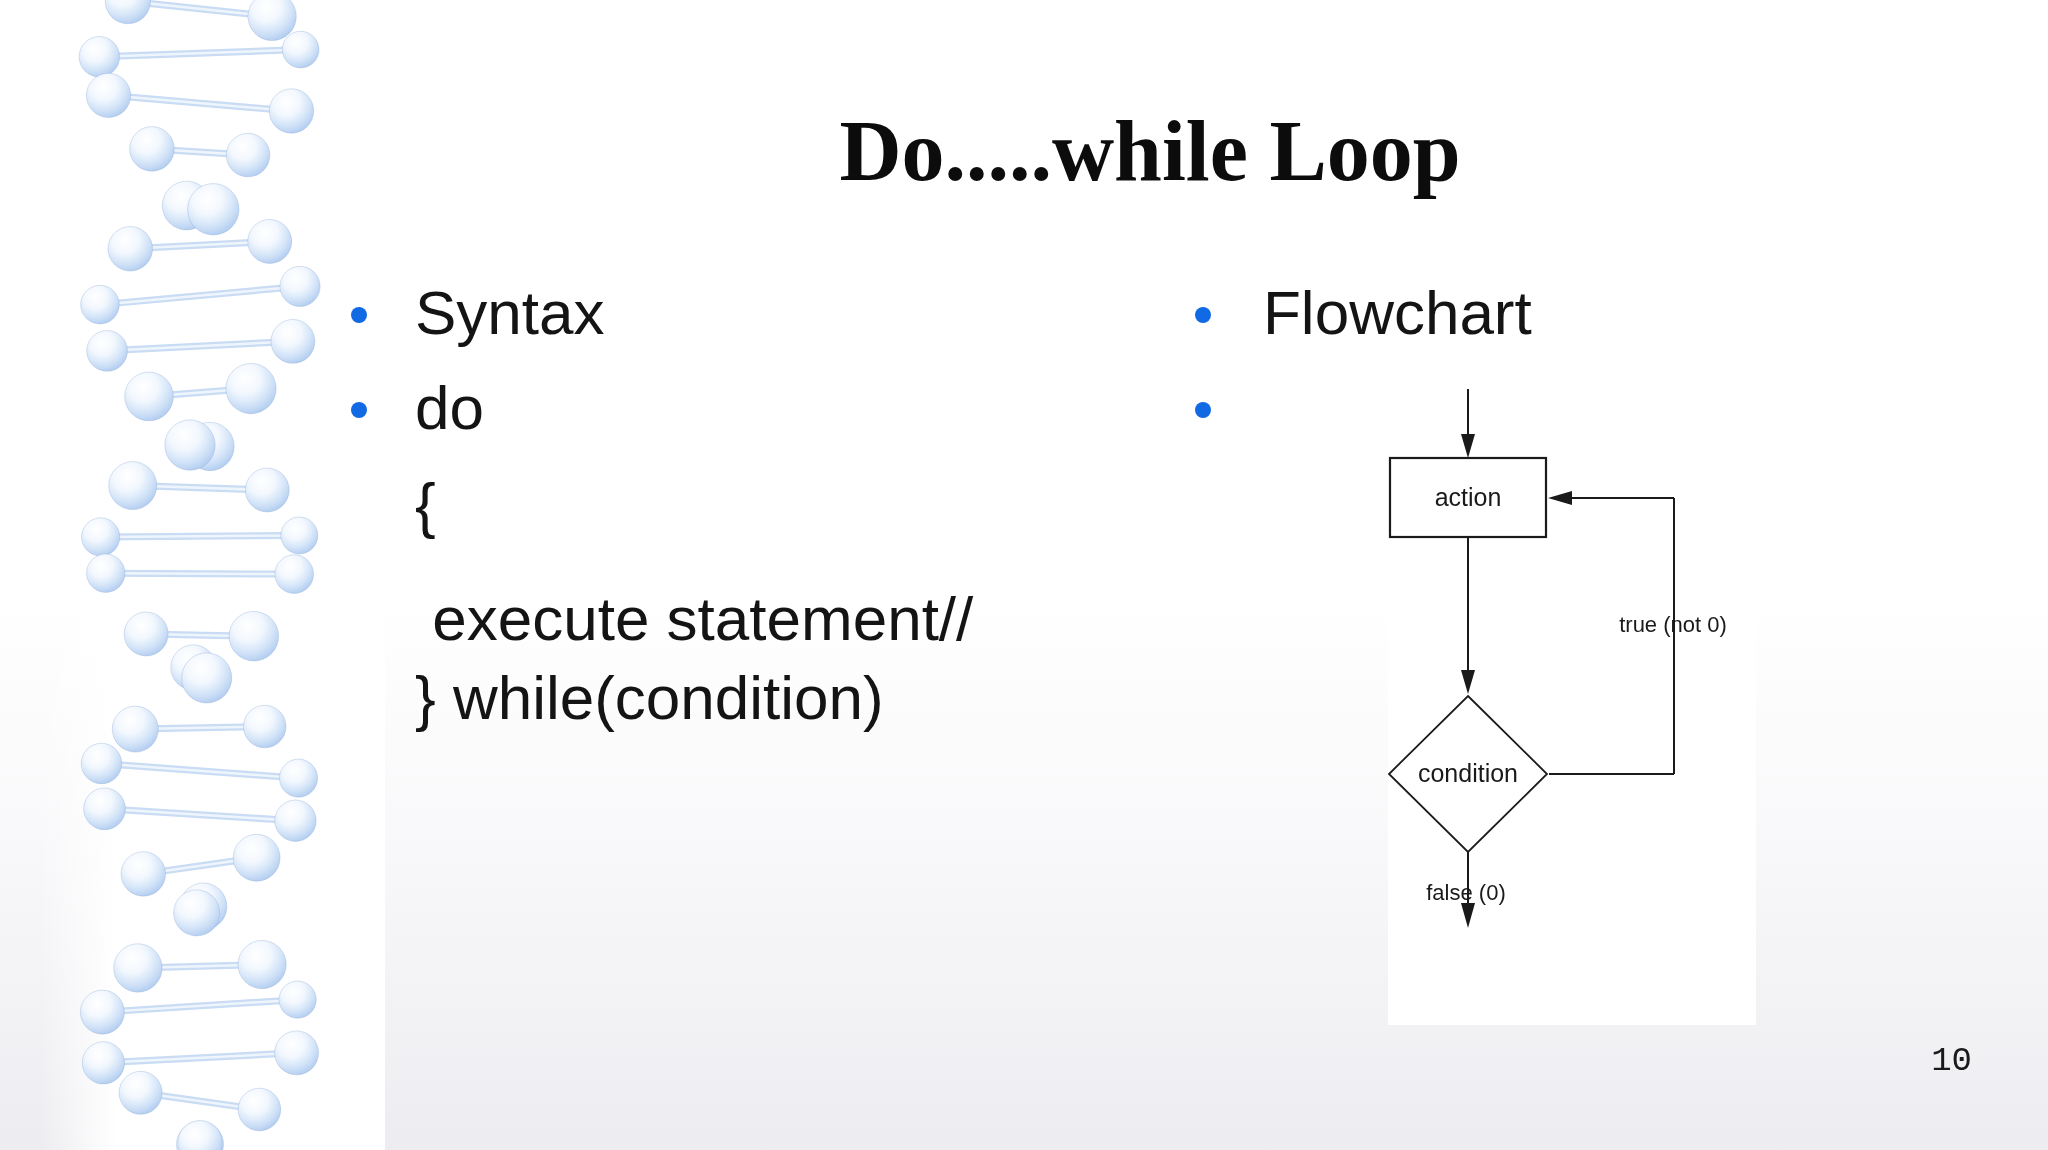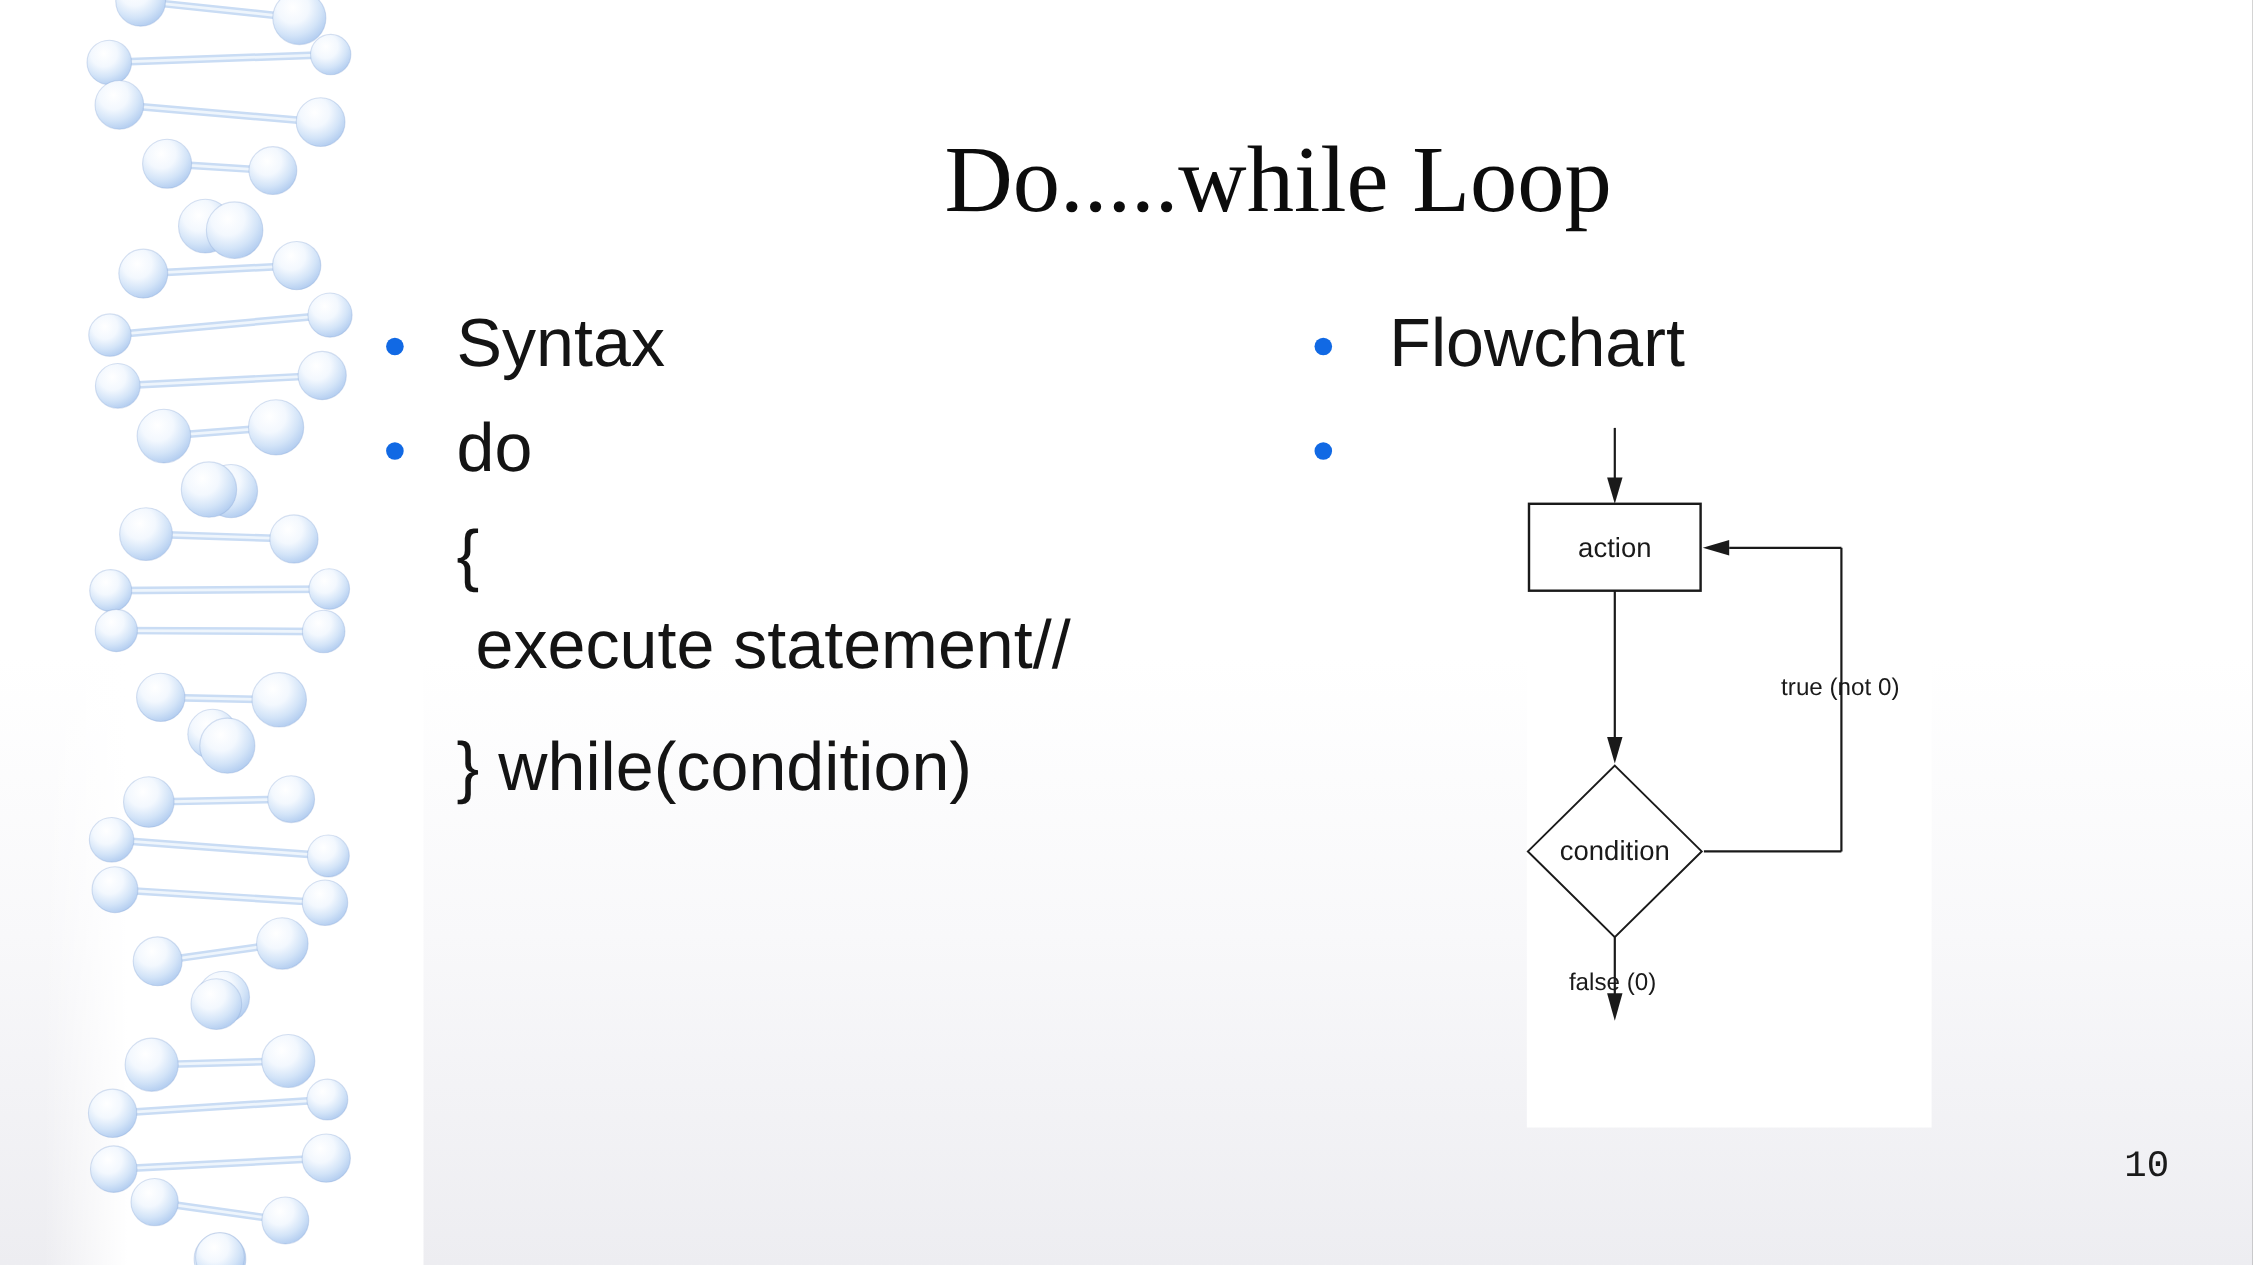--- a/index.html
+++ b/index.html
@@ -6,38 +6,38 @@
   .slide{
     position:relative;
     width:2048px;height:1150px;
     overflow:hidden;
     background:linear-gradient(180deg,#ffffff 0%,#ffffff 52%,#f8f8fa 74%,#ededf1 100%);
     font-family:"Liberation Sans", sans-serif;
     color:#141414;
   }
   .dna{position:absolute;left:0;top:0;width:400px;height:1150px;}
   .title{
-    position:absolute;left:700px;top:108px;width:900px;margin:12px;
-    font-family:"Liberation Serif", serif;font-weight:400;
+    position:absolute;left:700px;top:108px;width:900px;margin:0;
+    font-family:"Liberation Serif", serif;font-weight:700;
     font-size:86px;line-height:1;text-align:center;color:#0c0c0c;
     white-space:pre;
   }
   .row{
     position:absolute;height:94px;display:flex;align-items:center;
     font-size:62px;line-height:1;white-space:pre;color:#141414;
   }
   .row .bullet{
     width:16px;height:16px;border-radius:50%;
     background:#1169e4;flex:none;margin-right:48px;margin-top:4px;
   }
   .rcol .bullet{margin-right:52px;}
   .row.nobullet{padding-left:64px;}
   .lcol{left:351px;}
   .rcol{left:1195px;align-items:center;}
-  .r1{top:266px;} .r2{top:361px;} .r3{top:458px;} .r4{top:540px;} .r5{top:651px;}
+  .r1{top:266px;} .r2{top:361px;} .r3{top:458px;} .r4{top:572px;} .r5{top:651px;}
   .flow{position:absolute;left:1360px;top:380px;width:410px;height:660px;}
   .flow text{font-family:"Liberation Sans", sans-serif;fill:#1a1a1a;}
   .flow .node-label{font-size:25px;}
   .flow .edge-label{font-size:22px;}
   .flow line{stroke:#1a1a1a;stroke-width:2;}
   .flow .shape{fill:#ffffff;stroke:#1a1a1a;stroke-width:2.2;}
   .flow .head{fill:#1a1a1a;stroke:none;}
   .pageno{
     position:absolute;left:1880px;top:1042px;width:92px;
     font-size:34px;text-align:right;color:#1a1a1a;font-family:Liberation Mono, monospace;

